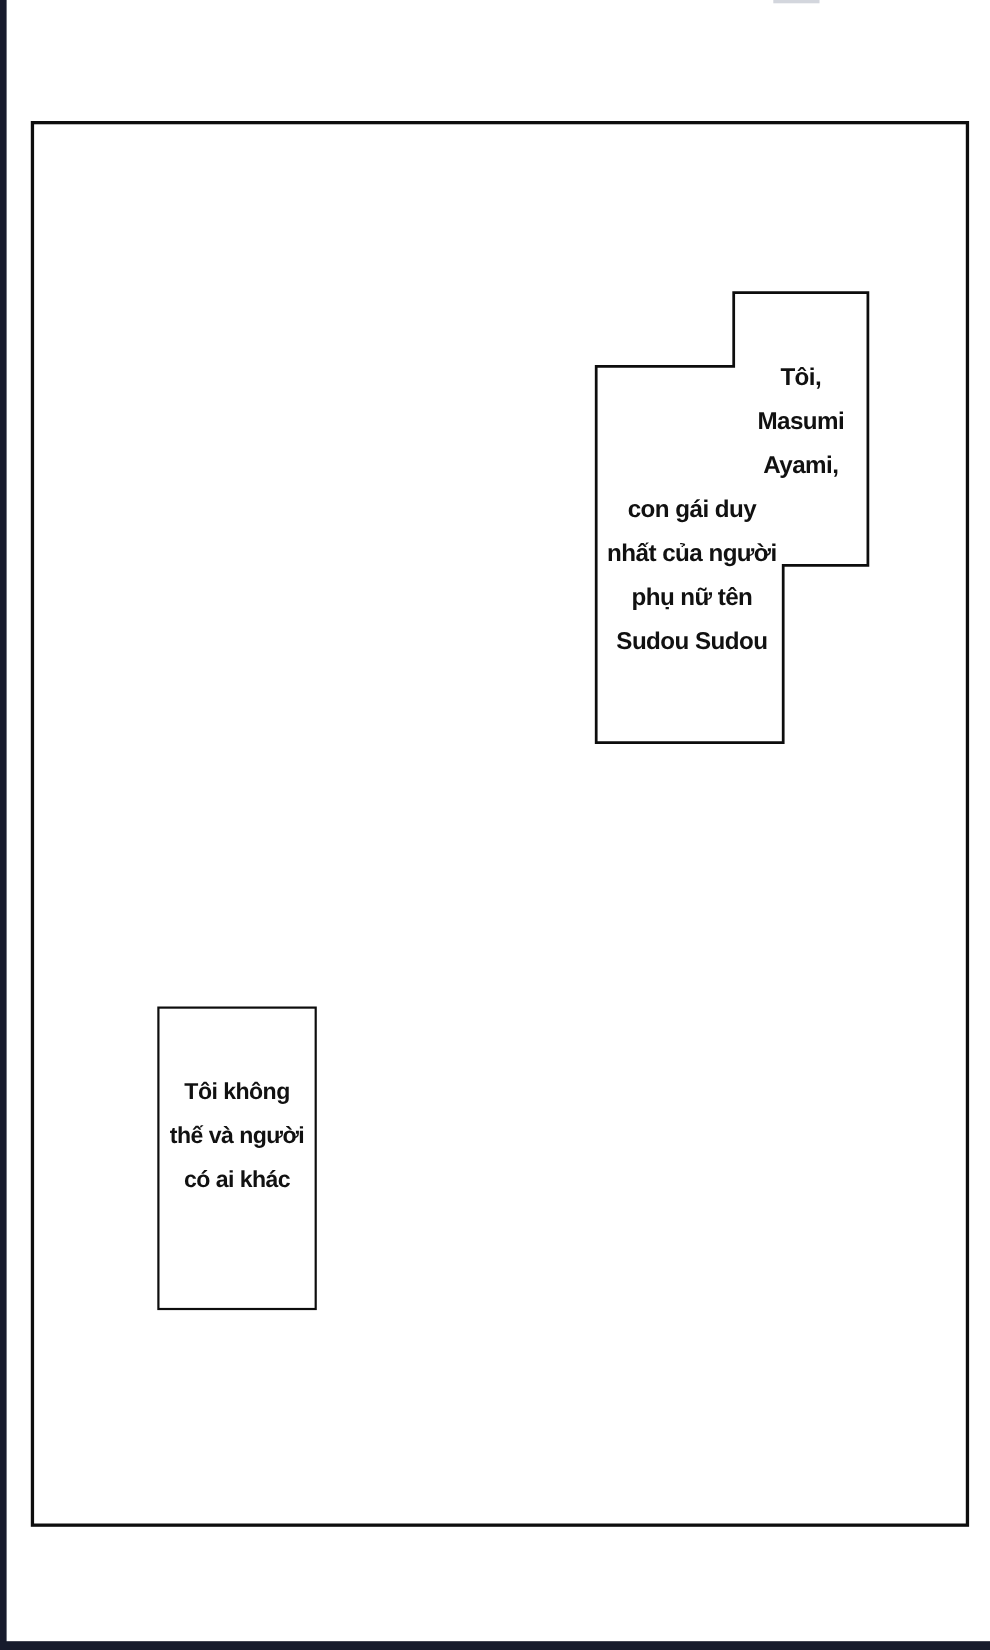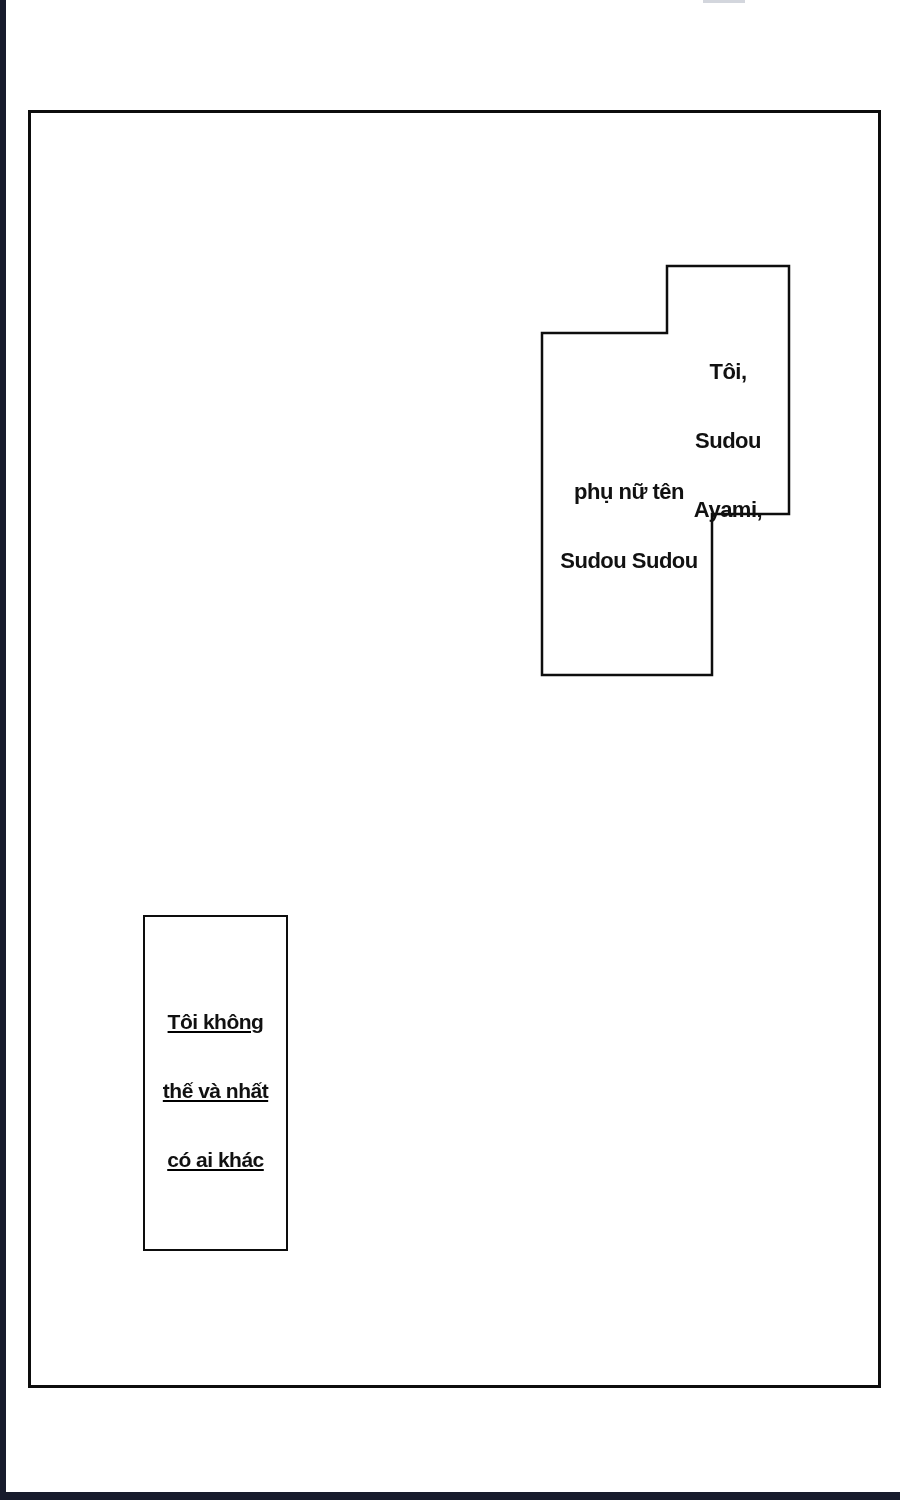--- a/index.html
+++ b/index.html
@@ -51,40 +51,39 @@
   }
   .narr-text {
     position: absolute;
     text-align: center;
     font-weight: bold;
     color: #111111;
     letter-spacing: -0.5px;
     line-height: 40px;
     white-space: nowrap;
   }
-  .narr-line { white-space: nowrap; margin-top: 29px; }
+  .narr-line { white-space: nowrap; }
   .col-right {
     left: 667px; top: 323px;
     width: 122px;
     font-size: 22px;
   }
   .col-left {
     left: 546px; top: 443px;
     width: 166px;
     font-size: 22px;
   }
   
   .box-bottom-left {
     position: absolute;
     left: 143px; top: 915px;
-    width: 145px; height: 336px;
+    width: 145px; height: 276px;
     border: 2px solid #0d0d0d;
     box-sizing: border-box;
     background: #ffffff;
-    text-decoration: underline;
   }
   .box-bottom-left .inner {
     padding-top: 56px;
     text-align: center;
     font-weight: bold;
     color: #111111;
     font-size: 21px;
     letter-spacing: -0.5px;
     line-height: 40px;
     white-space: nowrap;
@@ -100,30 +99,32 @@
   <div class="top-sliver"></div>
 
   <div class="panel"></div>
 
   <svg class="balloon-svg" viewBox="0 0 256 418" xmlns="http://www.w3.org/2000/svg">
     <polygon points="129,4 251,4 251,252 174,252 174,413 4,413 4,71 129,71" fill="#ffffff" stroke="#0d0d0d" stroke-width="2.5"></polygon>
   </svg>
 
   <div class="narr-text col-right">
     <div class="narr-line">Tôi,</div>
-    <div class="narr-line">Sudou</div>
+    <div class="narr-line">Masumi</div>
     <div class="narr-line">Ayami,</div>
   </div>
 
   <div class="narr-text col-left">
+    <div class="narr-line">con gái duy</div>
+    <div class="narr-line">nhất của người</div>
     <div class="narr-line">phụ nữ tên</div>
     <div class="narr-line">Sudou Sudou</div>
   </div>
 
   <div class="box-bottom-left">
     <div class="inner">
       <div class="narr-line">Tôi không</div>
-      <div class="narr-line">thế và nhất</div>
+      <div class="narr-line">thế và người</div>
       <div class="narr-line">có ai khác</div>
     </div>
   </div>
 
 </div>
 
 </body></html>

